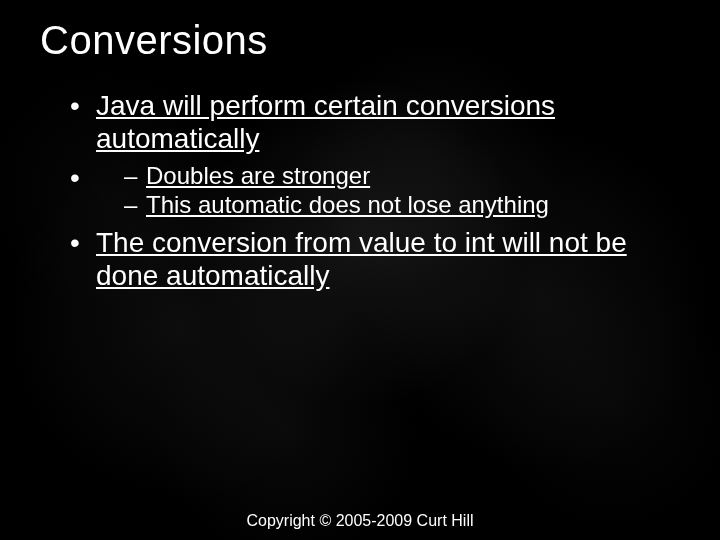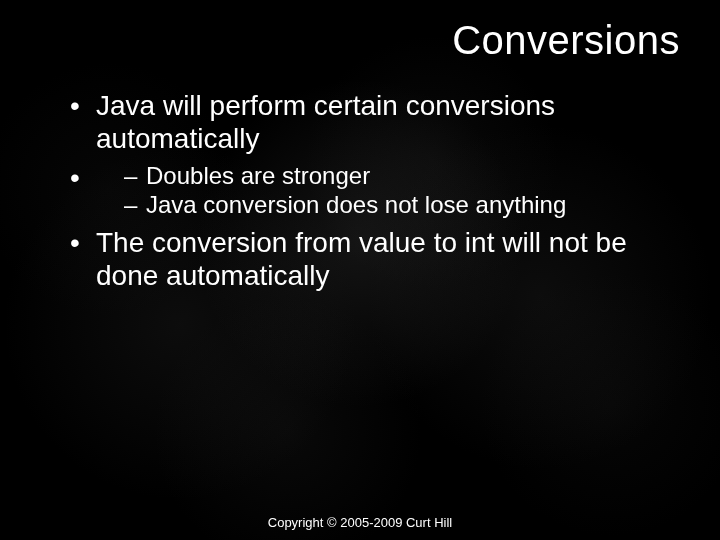--- a/index.html
+++ b/index.html
@@ -24,29 +24,30 @@
       #000;
     z-index: 0;
   }
   .slide {
     position: relative;
     z-index: 1;
     width: 100%; height: 100%;
     padding: 18px 40px 0 40px;
   }
   .title {
-    text-align: right;
+    text-align: left;
     font-size: 40px;
     font-weight: 400;
     margin-bottom: 26px;
     letter-spacing: 0.5px;
   }
   ul.top {
     list-style: none;
     padding-left: 30px;
+    text-decoration: underline;
   }
   ul.top > li {
     position: relative;
     font-size: 28px;
     line-height: 1.18;
     margin-bottom: 6px;
     padding-left: 26px;
   }
   ul.top > li::before {
     content: "•";
@@ -71,21 +72,21 @@
     position: absolute;
     left: 0;
     top: 0;
   }
   .footer {
     position: absolute;
     bottom: 10px;
     width: 100%;
     left: 0;
     text-align: center;
-    font-size: 13px;
+    font-size: 16px;
     color: #fff;
   }
 </style>
 </head>
 <body>
 
 <div class="bg"></div>
 
 <div class="slide">
 
@@ -94,21 +95,21 @@
   <ul class="top">
     <li>
       <span>Java will perform certain conversions automatically</span>
     </li>
     <li>
       <ul class="sub">
         <li>
           <span>Doubles are stronger</span>
         </li>
         <li>
-          <span>Java conversion does not lose anything</span>
+          <span>This automatic does not lose anything</span>
         </li>
       </ul>
     </li>
     <li>
       <span>The conversion from value to int will not be done automatically</span>
     </li>
   </ul>
 
   <div class="footer">Copyright © 2005-2009 Curt Hill</div>
 

